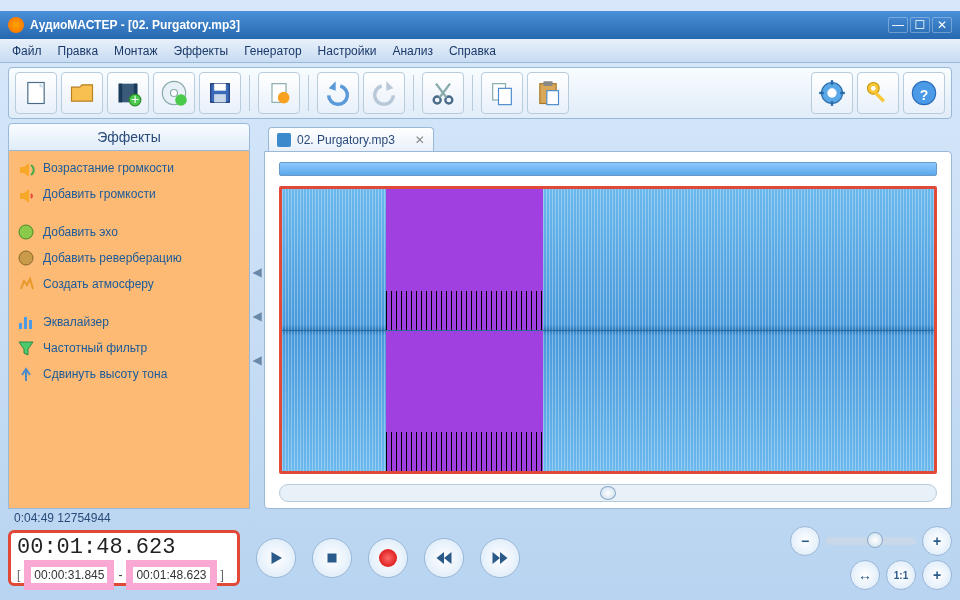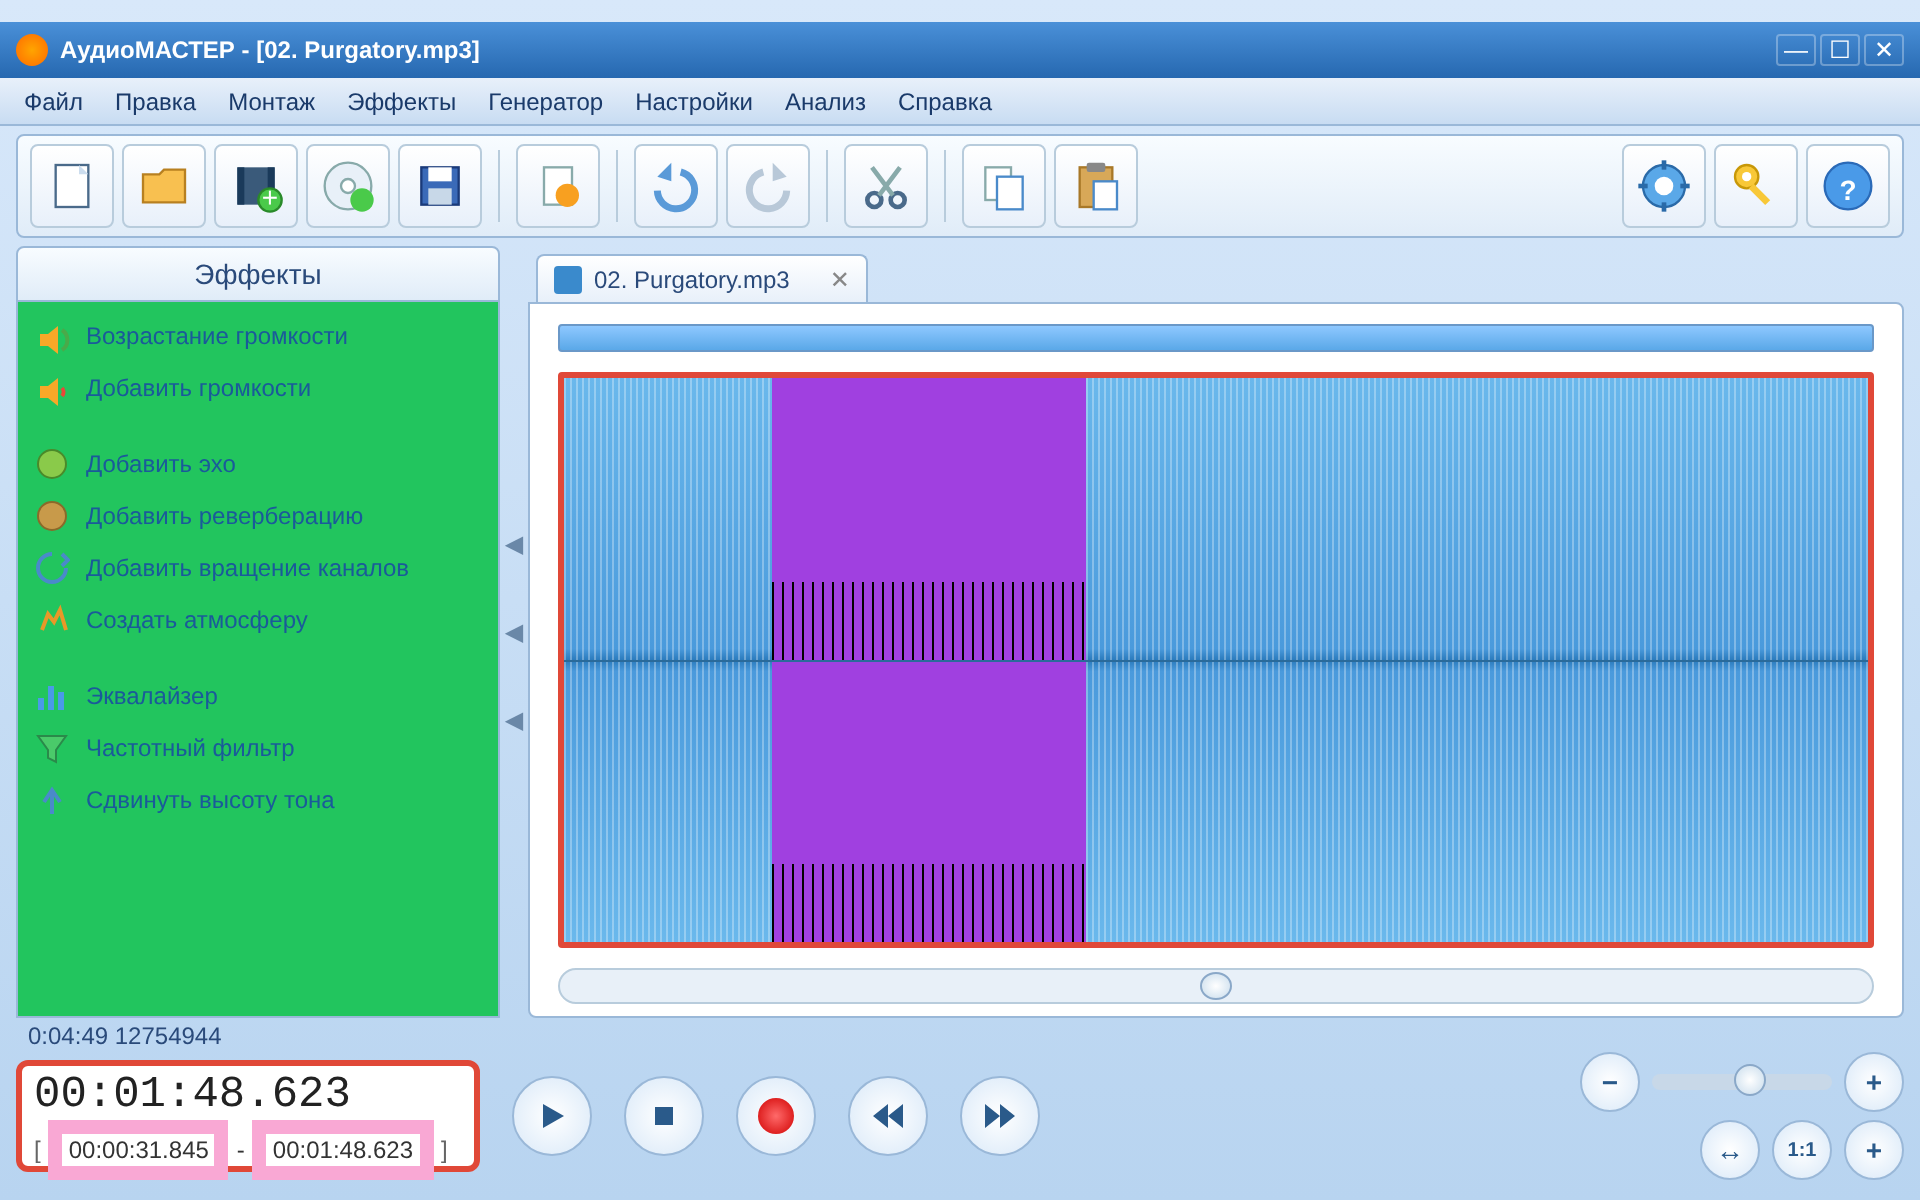--- a/index.html
+++ b/index.html
@@ -18,21 +18,21 @@
 .toolbar { height: 52px; background: linear-gradient(#f8fcff, #e0ecf8); border: 1px solid #9ab8d8; border-radius: 4px; display: flex; align-items: center; padding: 0 6px; gap: 4px; }
 .tbtn { width: 42px; height: 42px; background: linear-gradient(#fff, #e8f0fa); border: 1px solid #b8ccdc; border-radius: 4px; display: flex; align-items: center; justify-content: center; cursor: pointer; }
 .tsep { width: 1px; height: 36px; background: #b8ccdc; margin: 0 4px; }
 .tspacer { flex: 1; }
 .tico { width: 28px; height: 28px; }
 
 .mainrow { display: flex; height: 386px; padding: 0 8px; gap: 0; }
 
 .sidebar { width: 242px; display: flex; flex-direction: column; }
 .side-title { height: 28px; background: linear-gradient(#f8fcff, #e0ecf8); border: 1px solid #9ab8d8; border-radius: 4px 4px 0 0; display: flex; align-items: center; justify-content: center; font-size: 14px; color: #2a4a7a; }
-.side-body { flex: 1; background: #22c55e; border: 1px solid #9ab8d8; border-top: none; overflow-y: auto; padding: 4px 0; }
+.side-body { flex: 1; background: #fdba74; border: 1px solid #9ab8d8; border-top: none; overflow-y: auto; padding: 4px 0; }
 .fxitem { display: flex; align-items: center; padding: 4px 8px; gap: 8px; cursor: pointer; color: #1a5a9a; }
 .fxico { width: 18px; height: 18px; flex-shrink: 0; }
 .fxgap { height: 12px; }
 
 .splitter { width: 14px; display: flex; flex-direction: column; align-items: center; justify-content: center; gap: 30px; color: #6a88a8; cursor: col-resize; font-size: 8px; }
 
 .content { flex: 1; display: flex; flex-direction: column; }
 .tabbar { height: 28px; display: flex; align-items: flex-end; padding-left: 4px; }
 .tab { height: 24px; background: linear-gradient(#fff, #e8f0fa); border: 1px solid #9ab8d8; border-bottom: none; border-radius: 4px 4px 0 0; display: flex; align-items: center; padding: 0 8px; gap: 6px; color: #2a4a7a; font-size: 11px; }
 .tab .tico2 { width: 14px; height: 14px; background: #3a8acc; border-radius: 2px; }
@@ -233,27 +233,20 @@
           <span>Добавить эхо</span>
         </div>
         <div class="fxitem">
           <svg class="fxico" viewBox="0 0 18 18">
             <circle cx="9" cy="9" r="7" fill="#c89a4a" stroke="#8a6a2a"></circle>
           </svg>
           <span>Добавить реверберацию</span>
         </div>
         <div class="fxitem">
           <svg class="fxico" viewBox="0 0 18 18">
-            <path d="M9 2a7 7 0 107 7" fill="none" stroke="#4a8aca" stroke-width="2"></path>
-            <path d="M14 2l3 3-3 3" fill="none" stroke="#4a8aca" stroke-width="2"></path>
-          </svg>
-          <span>Добавить вращение каналов</span>
-        </div>
-        <div class="fxitem">
-          <svg class="fxico" viewBox="0 0 18 18">
             <path d="M4 14l3-8 3 4 3-6 3 10" fill="none" stroke="#e89828" stroke-width="2"></path>
           </svg>
           <span>Создать атмосферу</span>
         </div>
         <div class="fxgap"></div>
         <div class="fxitem">
           <svg class="fxico" viewBox="0 0 18 18">
             <rect x="2" y="10" width="3" height="6" fill="#4a9ae8"></rect>
             <rect x="7" y="4" width="3" height="12" fill="#4a9ae8"></rect>
             <rect x="12" y="7" width="3" height="9" fill="#4a9ae8"></rect>

